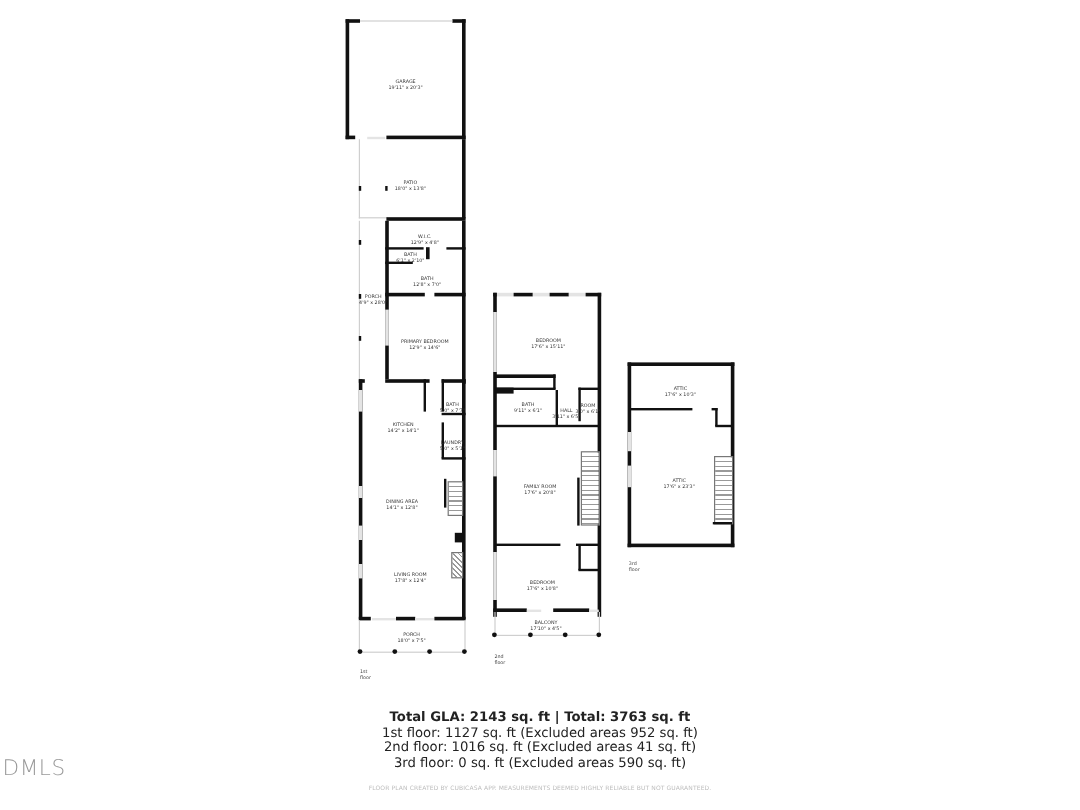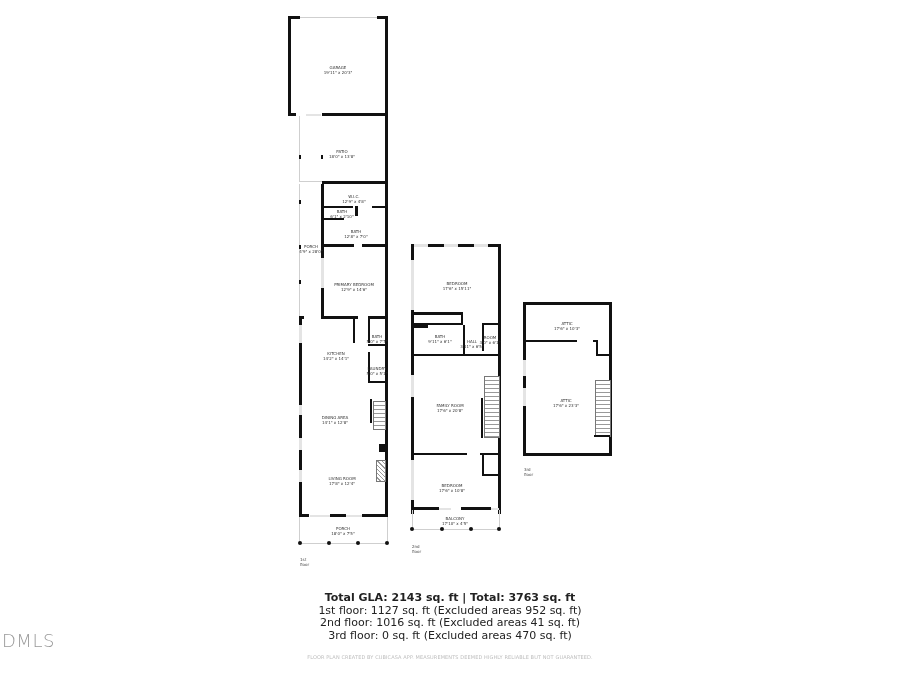--- a/index.html
+++ b/index.html
@@ -174,17 +174,17 @@
 
   <div class="room-label" style="left:567px;top:321px;"><span>ATTIC</span><span class="dim">17'6" x 10'3"</span></div>
   <div class="room-label" style="left:566px;top:398px;"><span>ATTIC</span><span class="dim">17'6" x 23'3"</span></div>
   <div class="floor-label" style="left:524px;top:467px;">3rd floor</div>
 </div>
 
 <div class="summary">
   <div class="line bold">Total GLA: 2143 sq. ft | Total: 3763 sq. ft</div>
   <div class="line">1st floor: 1127 sq. ft (Excluded areas 952 sq. ft)</div>
   <div class="line">2nd floor: 1016 sq. ft (Excluded areas 41 sq. ft)</div>
-  <div class="line">3rd floor: 0 sq. ft (Excluded areas 470 sq. ft)</div>
+  <div class="line">3rd floor: 0 sq. ft (Excluded areas 590 sq. ft)</div>
 </div>
 
 <div class="disclaimer">FLOOR PLAN CREATED BY CUBICASA APP. MEASUREMENTS DEEMED HIGHLY RELIABLE BUT NOT GUARANTEED.</div>
 <div class="mls">DMLS</div>
 
 </body></html>

